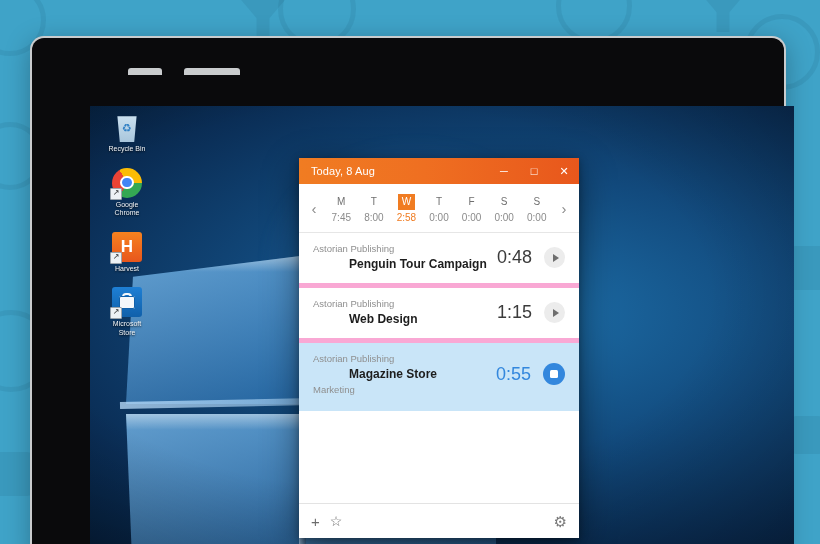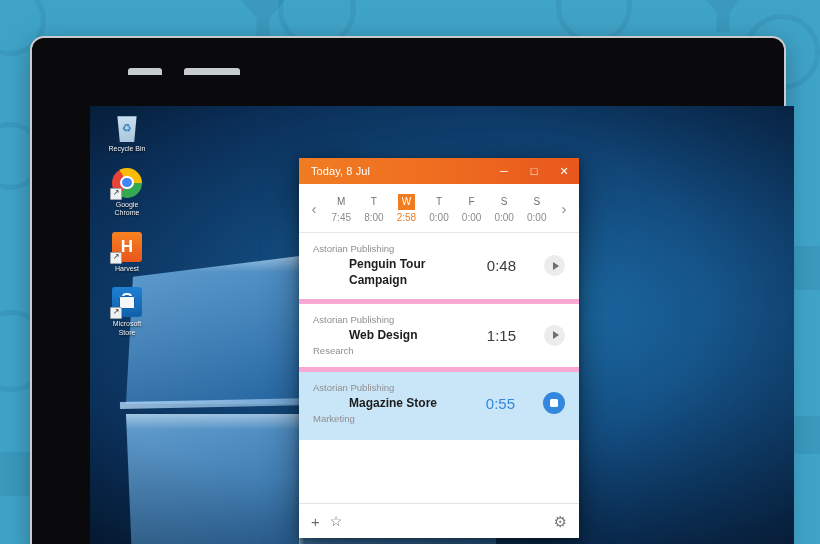--- a/index.html
+++ b/index.html
@@ -145,21 +145,21 @@
 
   .entries{flex:1;overflow:hidden;background:#fff;}
   .entry{
     display:flex;align-items:center;padding:9px 14px 10px 14px;
     border-bottom:5px solid #f9a8d4;cursor:default;min-height:46px;box-sizing:border-box;justify-content:space-between;
   }
   .entry .meta{flex:1;min-width:0;}
   .entry .client{font-size:9.5px;color:#8f8f8f;line-height:13px;}
   .entry .task{font-size:12px;color:#1d1d1d;font-weight:bold;line-height:16px;margin:1px 0 1px;padding-left:36px;}
   .entry .cat{font-size:9.5px;color:#8f8f8f;line-height:13px;}
-  .entry .dur{font-size:15px;color:#3b3b3b;margin:0 28px 0 8px;white-space:nowrap;}
+  .entry .dur{font-size:18px;color:#3b3b3b;margin:0 12px 0 8px;white-space:nowrap;}
   .btn-round{
     width:21px;height:21px;border-radius:50%;background:#ececec;
     display:flex;align-items:center;justify-content:center;flex:0 0 21px;cursor:default;
   }
   .tri{width:0;height:0;border-left:6px solid #6e6e6e;
     border-top:4px solid transparent;border-bottom:4px solid transparent;margin-left:2px;}
   .entry.active{background:#c9e5f8;border-bottom-color:#c9e5f8;}
   .entry.active .dur{color:#3387dd;}
   .entry.active .btn-round{width:22px;height:22px;flex:0 0 22px;background:#3387dd;}
   .sq{width:8px;height:8px;background:#fff;border-radius:1.5px;}
@@ -254,21 +254,21 @@
           <span>Microsoft</span><br>
           <span>Store</span>
         </div>
       </div>
 
     </div>
 
     <div class="app">
 
       <div class="titlebar">
-        <div class="ttl">Today, 8 Jul</div>
+        <div class="ttl">Today, 8 Aug</div>
         <div class="winbtn">─</div>
         <div class="winbtn">□</div>
         <div class="winbtn close">✕</div>
       </div>
 
       <div class="daystrip">
         <div class="arrow">‹</div>
         <div class="days">
 
           <div class="day">
@@ -320,21 +320,20 @@
           <div class="dur">0:48</div>
           <div class="btn-round">
               <div class="tri"></div>
             </div>
         </div>
 
         <div class="entry">
           <div class="meta">
             <div class="client">Astorian Publishing</div>
             <div class="task">Web Design</div>
-            <div class="cat">Research</div>
           </div>
           <div class="dur">1:15</div>
           <div class="btn-round">
               <div class="tri"></div>
             </div>
         </div>
 
         <div class="entry active">
           <div class="meta">
             <div class="client">Astorian Publishing</div>

